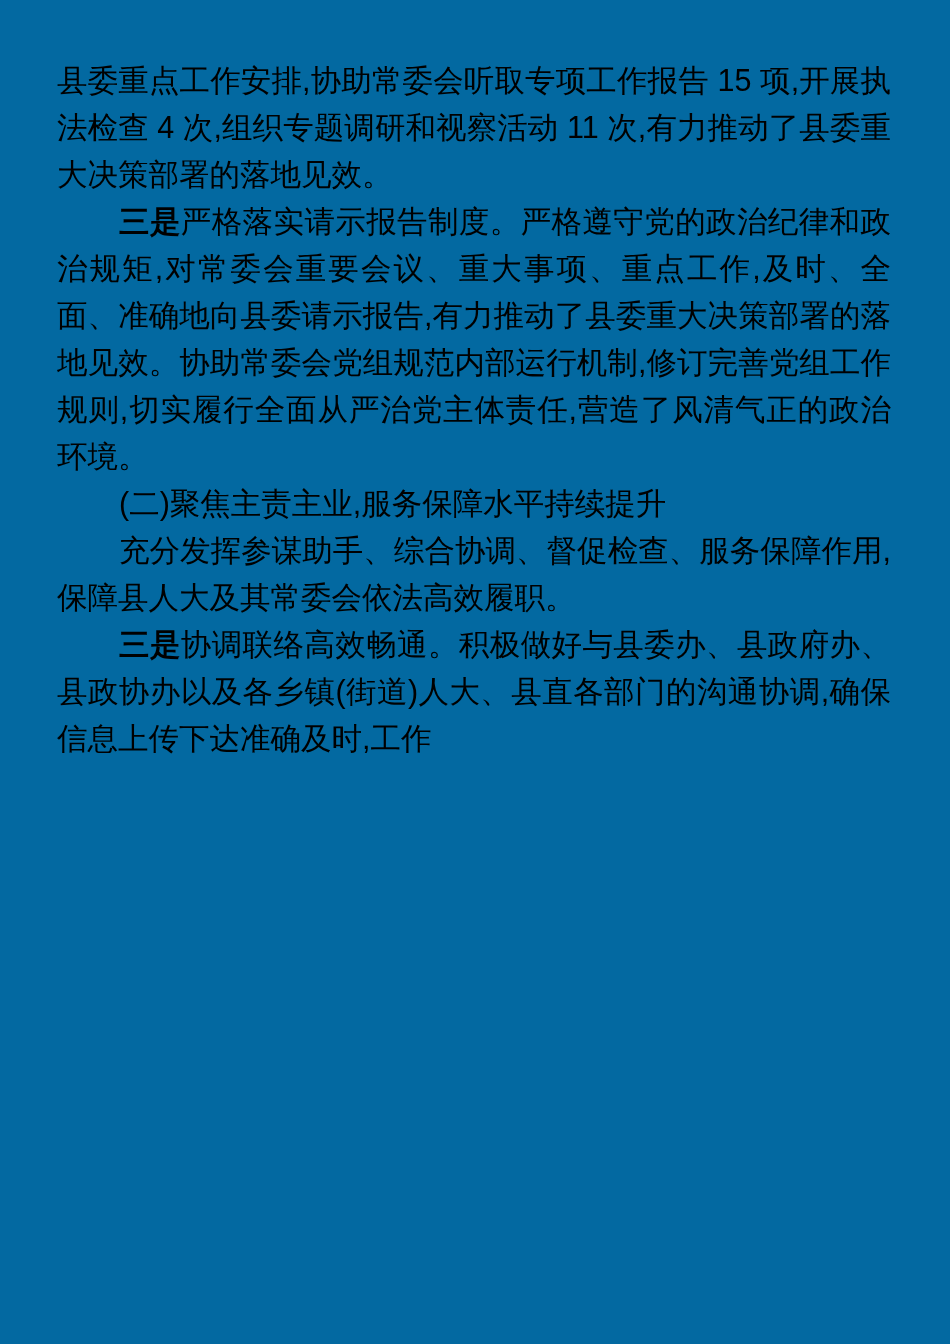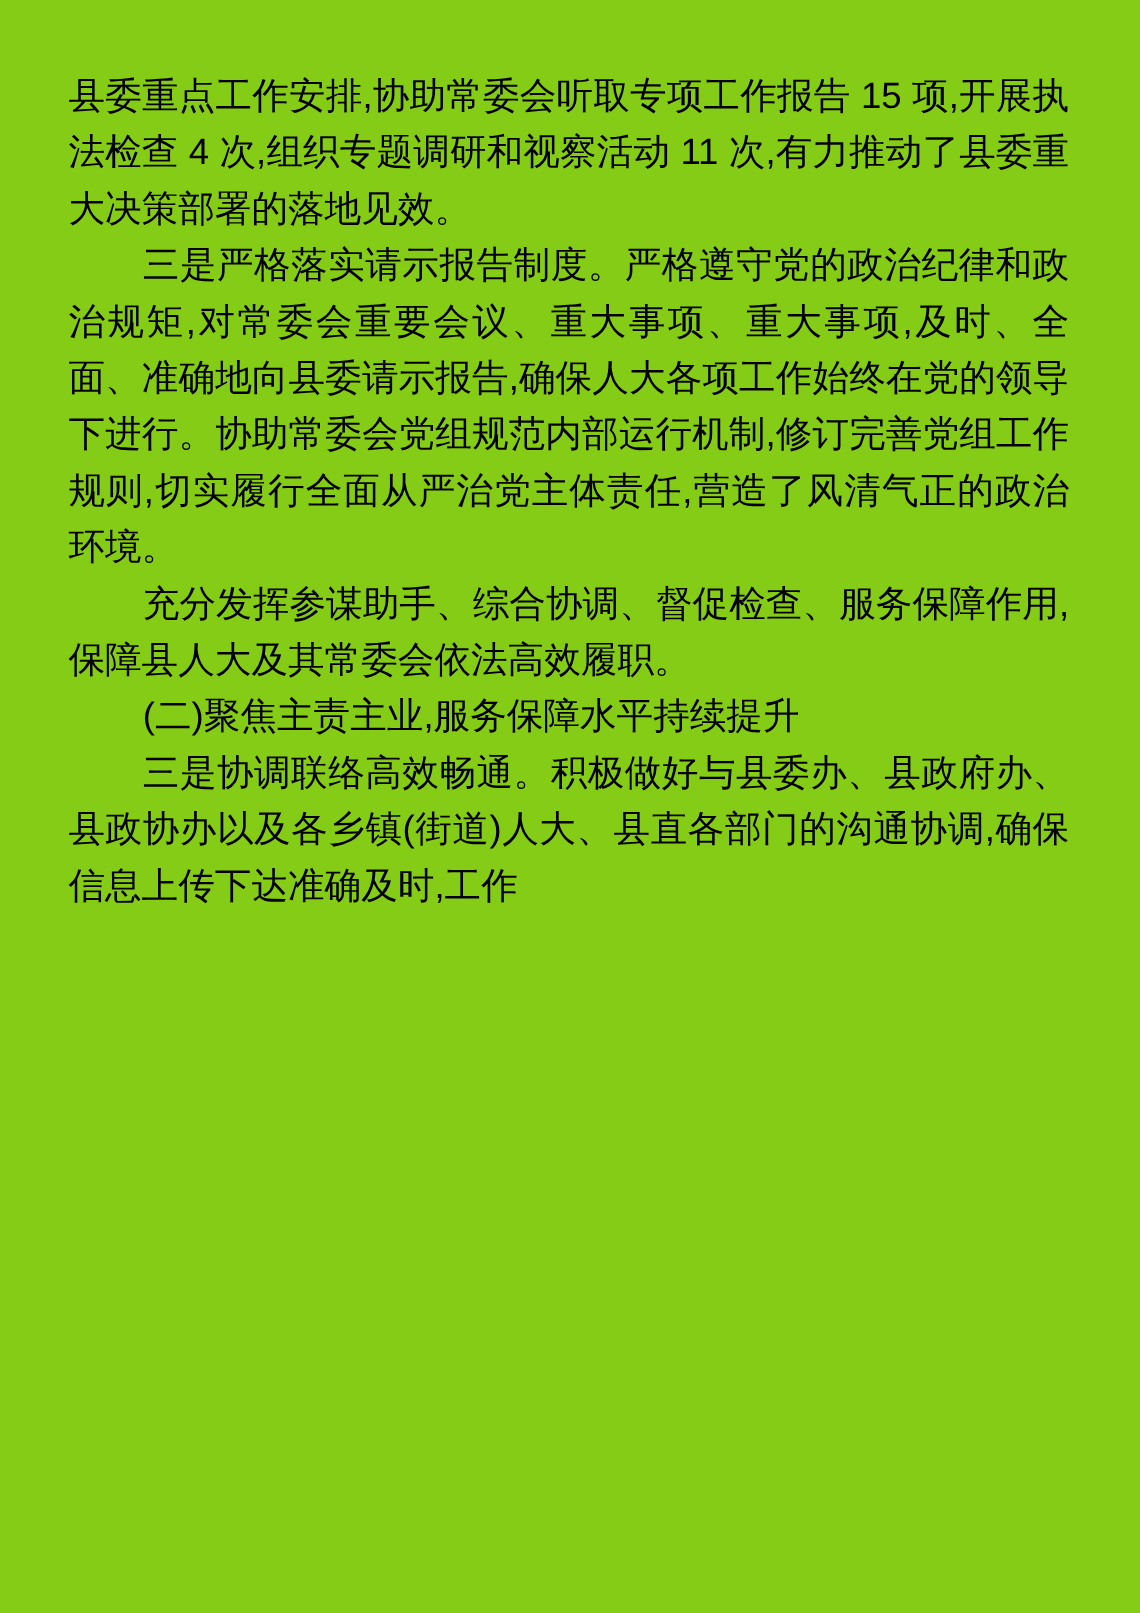--- a/index.html
+++ b/index.html
@@ -8,21 +8,21 @@
     background: #ffffff;
   }
   body {
     font-family: "Liberation Sans", "DejaVu Sans", sans-serif;
     color: #000000;
   }
   #page {
     position: relative;
     width: 950px;
     height: 1344px;
-    background: #84cc16;
+    background: #0369a1;
     overflow: hidden;
     box-sizing: border-box;
   }
   #doc-body {
     position: absolute;
     left: 57px;
     top: 57px;
     width: 834px;
   }
   .para {
@@ -38,27 +38,27 @@
     font-weight: 400;
   }
   
   .indent {
     text-indent: 62px;
   }
   .noindent {
     text-indent: 0;
   }
   .lead {
-    font-weight: 400;
+    font-weight: 700;
   }
 </style>
 </head>
 <body>
 
 <div id="page">
   <div id="doc-body">
       <p class="para noindent"><span class="body">县委重点工作安排,协助常委会听取专项工作报告 15 项,开展执法检查 4 次,组织专题调研和视察活动 11 次,有力推动了县委重大决策部署的落地见效。</span></p>
-      <p class="para indent"><span class="lead">三是</span><span class="body">严格落实请示报告制度。严格遵守党的政治纪律和政治规矩,对常委会重要会议、重大事项、重大事项,及时、全面、准确地向县委请示报告,确保人大各项工作始终在党的领导下进行。协助常委会党组规范内部运行机制,修订完善党组工作规则,切实履行全面从严治党主体责任,营造了风清气正的政治环境。</span></p>
+      <p class="para indent"><span class="lead">三是</span><span class="body">严格落实请示报告制度。严格遵守党的政治纪律和政治规矩,对常委会重要会议、重大事项、重点工作,及时、全面、准确地向县委请示报告,有力推动了县委重大决策部署的落地见效。协助常委会党组规范内部运行机制,修订完善党组工作规则,切实履行全面从严治党主体责任,营造了风清气正的政治环境。</span></p>
+      <p class="para indent"><span class="body">(二)聚焦主责主业,服务保障水平持续提升</span></p>
       <p class="para indent"><span class="body">充分发挥参谋助手、综合协调、督促检查、服务保障作用,保障县人大及其常委会依法高效履职。</span></p>
-      <p class="para indent"><span class="body">(二)聚焦主责主业,服务保障水平持续提升</span></p>
       <p class="para indent"><span class="lead">三是</span><span class="body">协调联络高效畅通。积极做好与县委办、县政府办、县政协办以及各乡镇(街道)人大、县直各部门的沟通协调,确保信息上传下达准确及时,工作</span></p>
     </div>
 </div>
 
 </body></html>

